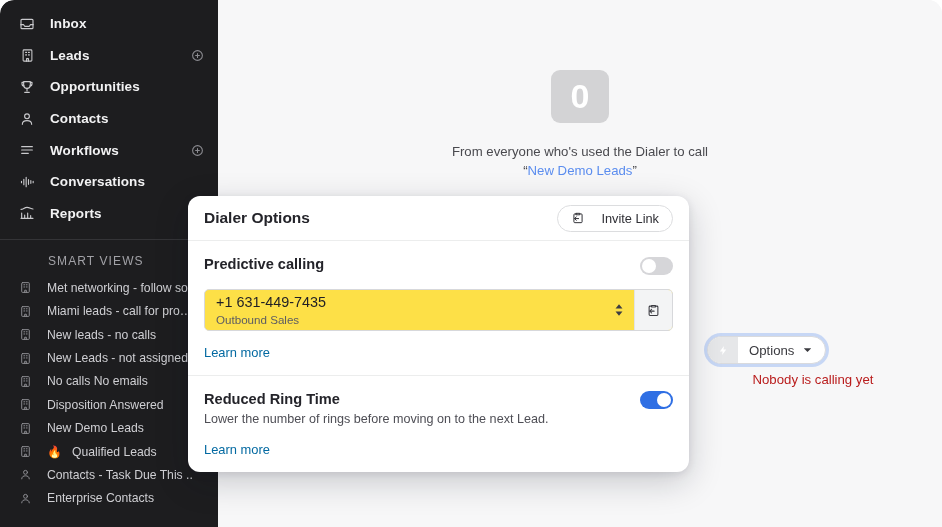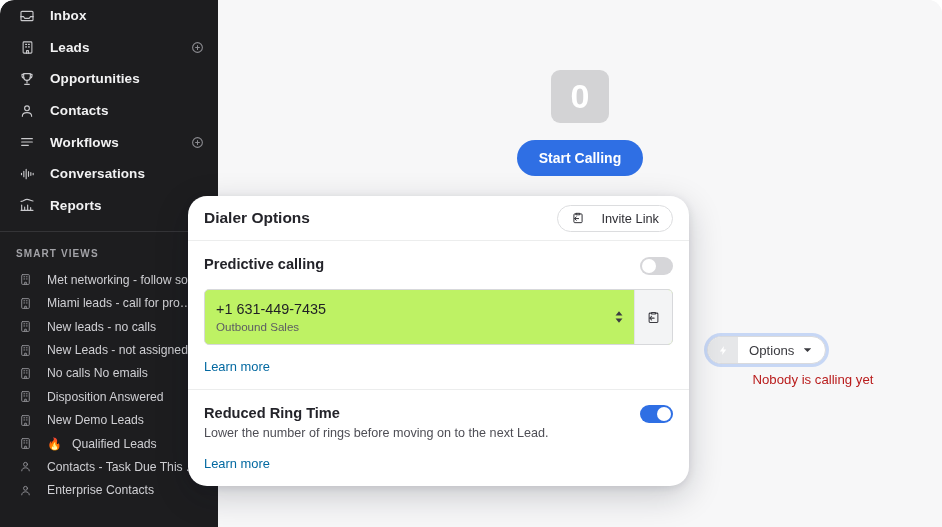--- a/index.html
+++ b/index.html
@@ -26,20 +26,21 @@
     background: #f6f6f6;
   }
 
   
   .sidebar {
     position: absolute;
     left: 0; top: 0;
     width: 218px; height: 527px;
     background: #1d1d1f;
     border-radius: 14px 0 0 0;
+    padding-top: 8px;
     color: #e9e9ea;
   }
 
   .nav-item {
     display: flex;
     align-items: center;
     height: 31.6px;
     padding: 0 14px 0 16px;
     cursor: pointer;
   }
@@ -71,24 +72,25 @@
   }
 
   .section-head {
     display: flex;
     align-items: center;
     height: 30px;
     padding: 0 14px 0 16px;
     margin-top: 6px;
   }
   .section-head .title {
-    font-size: 10px;
-    font-weight: 700;
+    font-size: 12px;
+    font-weight: 400;
     letter-spacing: 1.1px;
     color: #a2a2a7;
+    margin-left: 32px;
   }
   .section-head .plus {
     margin-left: auto;
     width: 13px; height: 13px;
     color: #8b8b90;
     display: flex; align-items: center; justify-content: center;
   }
 
   .sv-item {
     display: flex;
@@ -214,21 +216,21 @@
     font-size: 13.2px;
     color: #b91c1c;
   }
 
   
   .dialog {
     position: absolute;
     left: 188px; top: 196px;
     width: 501px;
     background: #ffffff;
-    border-radius: 19px;
+    border-radius: 12px;
     box-shadow: 0 10px 34px rgba(15,20,35,0.20), 0 2px 8px rgba(15,20,35,0.10);
     overflow: hidden;
   }
   .dlg-head {
     display: flex; align-items: center;
     height: 45px;
     padding: 0 16px 0 16px;
     border-bottom: 1px solid #eceded;
   }
   .dlg-title {
@@ -287,25 +289,25 @@
     width: 14px; height: 14px;
     border-radius: 50%;
     background: #fff;
   }
   .toggle.on .knob { left: 17px; }
   .toggle.self-mid { align-self: center; }
 
   .phone-select {
     margin-top: 13px;
     display: flex;
-    height: 56px;
+    height: 42px;
     border: 1px solid #d7d8db;
     border-radius: 5px;
     overflow: hidden;
-    background: #bef264;
+    background: #fde047;
   }
   .phone-main {
     flex: 1 1 auto;
     display: flex; align-items: center;
     padding: 0 8px 0 11px;
     cursor: pointer;
   }
   .phone-texts { flex: 1 1 auto; }
   .phone-num {
     font-size: 14.4px;
@@ -556,20 +558,24 @@
         </span>
         <span class="label">Enterprise Contacts</span>
       </div>
 
     </aside>
 
     <main class="stage">
 
       <div class="calls-wrap">
         <div class="calls-count">0</div>
+        <div class="calls-sub">
+          <span>From everyone who's used the Dialer to call</span><br>
+          <span class="quote">“</span><span class="lead-link">New Demo Leads</span><span class="quote">”</span>
+        </div>
         <button class="start-btn">Start Calling</button>
       </div>
 
       <div class="options-pill">
         <span class="bolt">
           <svg width="11" height="15" viewBox="0 0 24 24" fill="currentColor">
             <path d="M13 2 4 14h6l-1 8 9-12h-6z"></path>
           </svg>
         </span>
         <span class="opt-label">Options</span>

